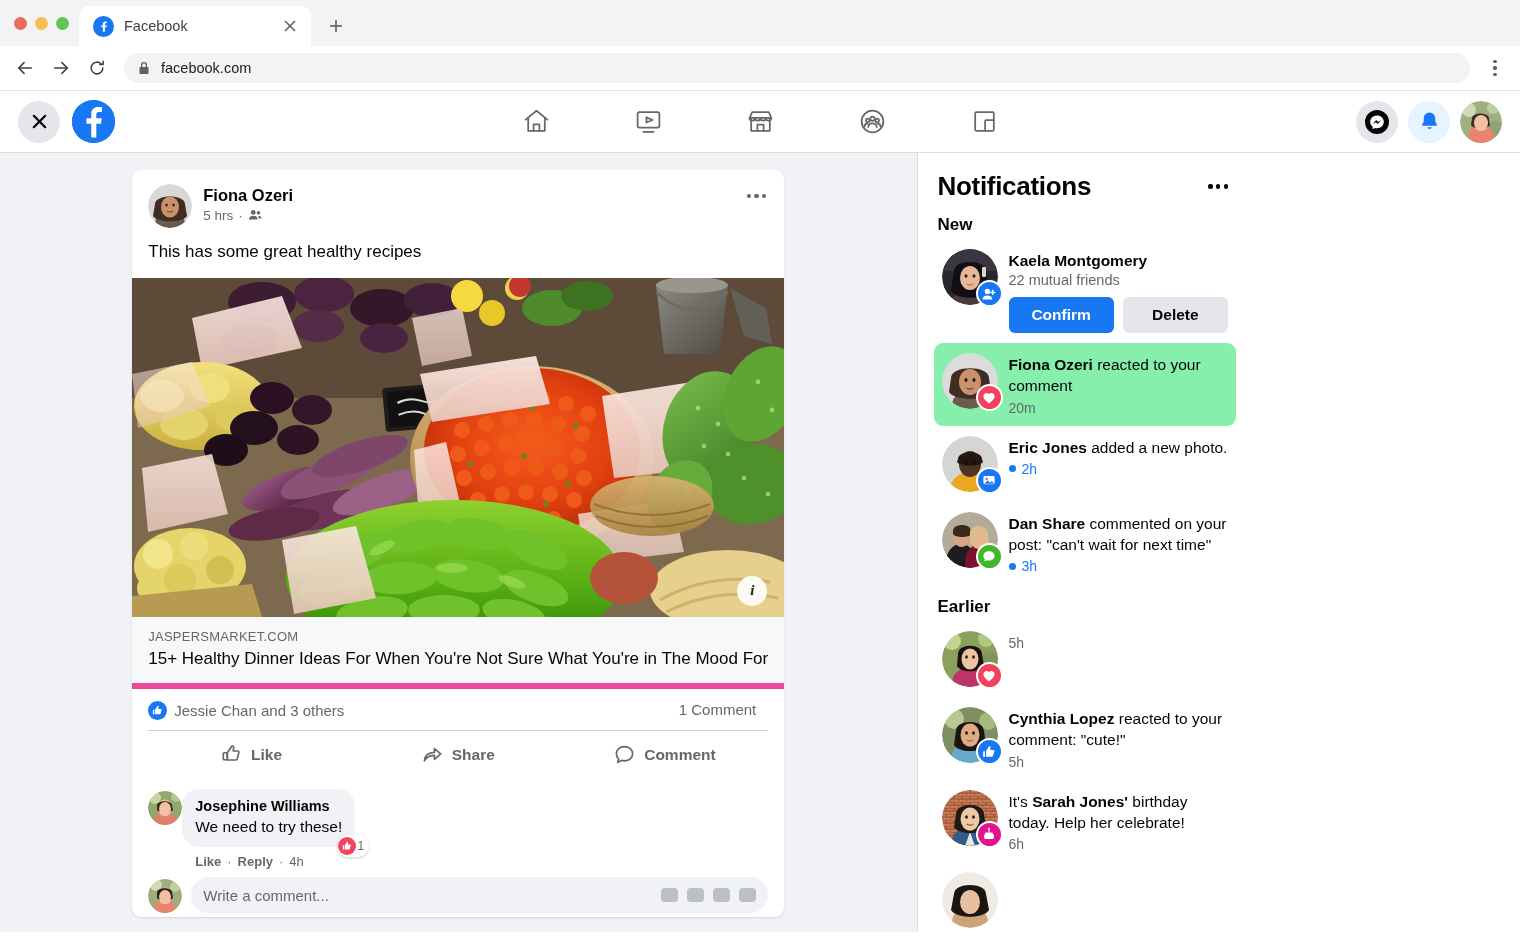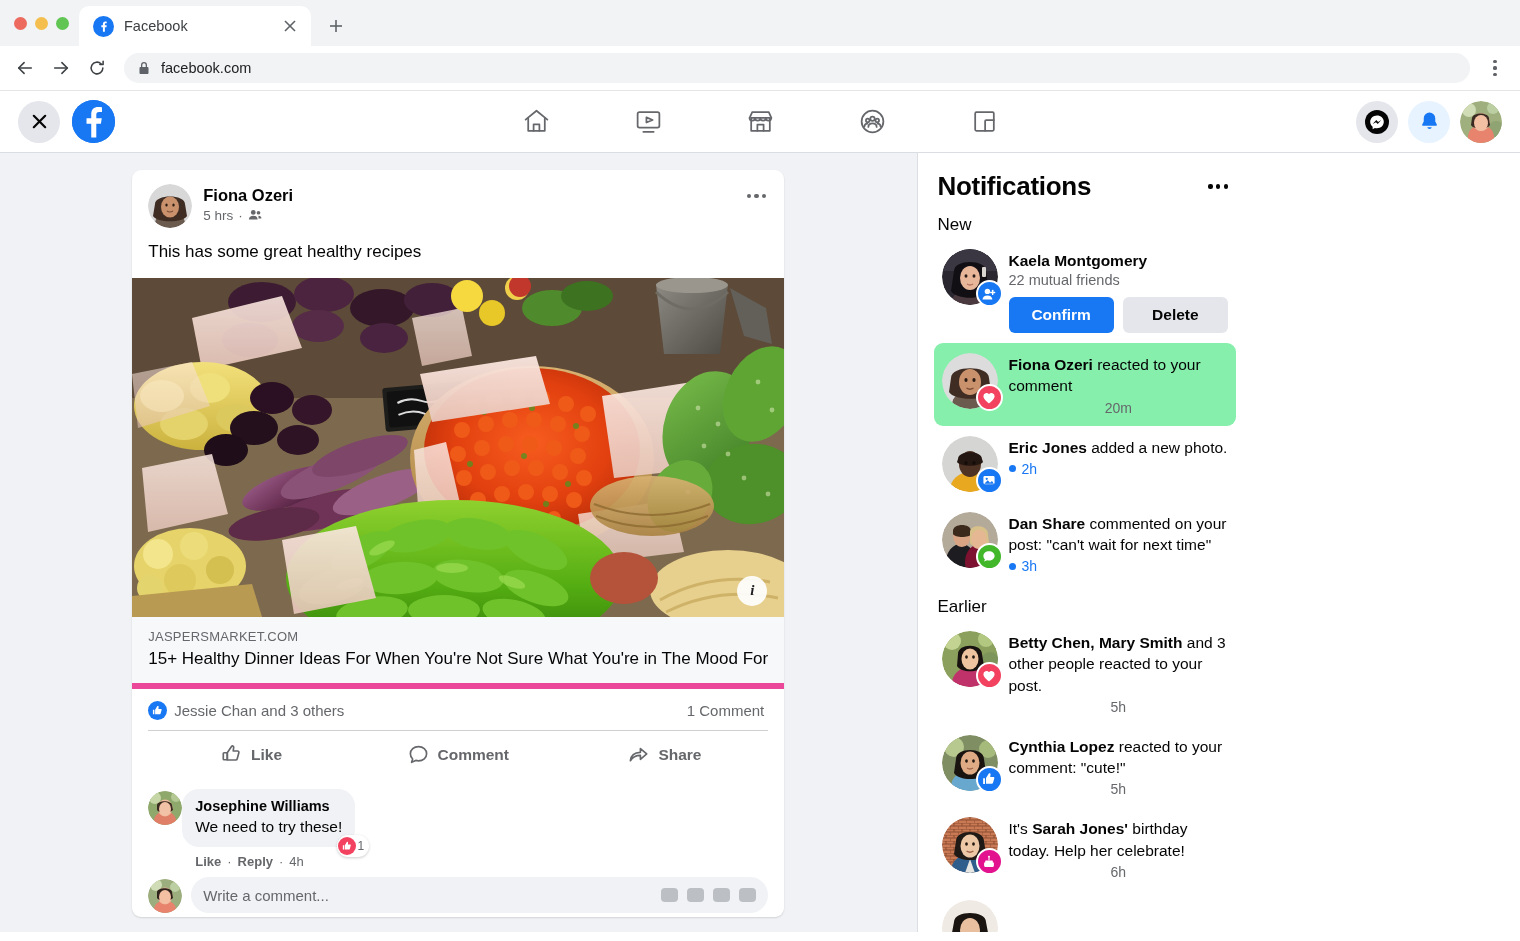--- a/index.html
+++ b/index.html
@@ -101,22 +101,22 @@
   .market-img { width: 100%; height: 100%; display: block; }
   .img-info-btn { position: absolute; right: 17px; bottom: 11px; width: 30px; height: 30px;
     border-radius: 50%; background: rgba(255,255,255,0.92); display: flex;
     align-items: center; justify-content: center; font-size: 15px; font-weight: bold;
     font-style: italic; color: #1c1e21; font-family: "Liberation Serif", serif; }
 
   .link-meta { padding: 12px 16px 13px 16px; background: #f7f8fa; border-bottom: 6px solid #ec4899; }
   .link-domain { font-size: 13px; color: #65676b; letter-spacing: 0.25px; text-transform: uppercase; }
   .link-title { font-size: 17px; font-weight: normal; color: #050505; line-height: 1.3; margin-top: 4px; }
 
-  .reaction-row { display: flex; align-items: center; justify-content: space-between;
-    padding: 12px 20px 10px 16px; }
+  .reaction-row { display: flex; align-items: flex-start; justify-content: space-between;
+    padding: 12px 28px 10px 16px; }
   .react-left { display: flex; align-items: center; gap: 7px; }
   .like-badge { width: 19px; height: 19px; border-radius: 50%; background: #1877f2;
     display: flex; align-items: center; justify-content: center; }
   .like-badge svg { width: 11px; height: 11px; fill: #fff; }
   .react-names, .comment-count { font-size: 15px; color: #65676b; }
 
   .action-row { display: flex; border-top: 1px solid #ced0d4; margin: 0 16px; padding: 4px 0; }
   .action-btn { flex: 1; height: 40px; display: flex; align-items: center;
     justify-content: center; gap: 9px; border-radius: 6px; }
   .action-btn svg { width: 21px; height: 21px; fill: none; stroke: #65676b;
@@ -150,36 +150,36 @@
   .input-icons span { width: 17px; height: 14px; border-radius: 4px; background: #bcc0c4; display: block; }
 
   
   .notif-col { width: 402px; height: 779px; background: #ffffff;
     border-left: 1px solid #dadde1; padding: 18px 16px 0 16px; overflow: hidden; }
   .notif-head { display: flex; align-items: center; justify-content: space-between;
     padding: 0 4px 0 4px; }
   .notif-title { font-size: 26px; font-weight: bold; color: #050505; letter-spacing: -0.3px; }
   .notif-dots { display: flex; gap: 3.5px; padding: 8px 4px; }
   .notif-dots i { width: 4.2px; height: 4.2px; border-radius: 50%; background: #050505; display: block; }
-  .section-label { font-size: 17px; font-weight: normal; color: #050505; padding: 13px 4px 4px 4px; }
+  .section-label { font-size: 17px; font-weight: bold; color: #050505; padding: 13px 4px 4px 4px; }
 
   .notif-item { display: flex; gap: 11px; padding: 10px 8px 10px 8px;
     border-radius: 9px; align-items: flex-start; }
   .notif-item.unread { background: #86efac; }
   .notif-avatar-wrap { position: relative; width: 56px; height: 56px; flex: none; }
   .notif-avatar { width: 56px; height: 56px; border-radius: 50%; overflow: hidden; }
   .notif-badge { position: absolute; left: 34px; bottom: -2px; width: 27px; height: 27px;
     border-radius: 50%; border: 2px solid #fff; display: flex; align-items: center;
     justify-content: center; }
   .notif-badge svg { width: 14px; height: 14px; fill: #fff; }
   .notif-body { flex: 1; padding-top: 1px; min-width: 0; }
   .notif-text { font-size: 15.5px; color: #050505; line-height: 1.37; }
   .notif-text b { font-weight: bold; }
   .notif-sub { font-size: 14.5px; color: #65676b; margin-top: 1px; }
-  .notif-time { font-size: 14px; color: #65676b; margin-top: 3px; text-align: center; }
+  .notif-time { font-size: 14px; color: #65676b; margin-top: 3px; }
   .notif-time.blue { color: #1877f2; display: flex; align-items: center; gap: 6px; }
   .notif-time.blue .bluedot { width: 7px; height: 7px; border-radius: 50%; background: #1877f2; display: block; }
   .notif-actions { display: flex; gap: 9px; margin-top: 9px; }
   .btn-confirm { background: #1877f2; color: #fff; font-size: 15.5px; font-weight: bold;
     border: none; border-radius: 6px; height: 36px; flex: 1; }
   .btn-delete { background: #e4e6eb; color: #050505; font-size: 15.5px; font-weight: bold;
     border: none; border-radius: 6px; height: 36px; flex: 1; }
 </style>
 </head>
 <body>
@@ -620,29 +620,29 @@
       <div class="action-row">
         <div class="action-btn">
           <svg viewBox="0 0 22 22">
               <path d="M6.6 9.2 11 2.6c.8-1 2.3-.5 2.3.8l-.5 3.9h4.5c1 0 1.7.9 1.4 1.9l-1.7 6.3c-.2.8-.9 1.3-1.7 1.3H6.6z"></path>
               <rect x="2.4" y="9.2" width="4.2" height="7.3" rx="0.8"></rect>
             </svg>
           <span class="action-label">Like</span>
         </div>
         <div class="action-btn">
           <svg viewBox="0 0 22 22">
-              <path d="M11 2.8c4.8 0 8.5 3.2 8.5 7.4s-3.7 7.4-8.5 7.4c-1 0-2-.13-2.9-.4l-4.3 2 1.1-3.5c-1.5-1.4-2.4-3.3-2.4-5.5C2.5 6 6.2 2.8 11 2.8z"></path>
-            </svg>
-          <span class="action-label">Comment</span>
+              <path d="M2.5 17.5c.6-6 5-8.6 10.5-8.8V4.8l6.6 5.6-6.6 5.6v-4.1C8.3 11.9 4.8 13.6 2.5 17.5z"></path>
+            </svg>
+          <span class="action-label">Share</span>
         </div>
         <div class="action-btn">
           <svg viewBox="0 0 22 22">
-              <path d="M2.5 17.5c.6-6 5-8.6 10.5-8.8V4.8l6.6 5.6-6.6 5.6v-4.1C8.3 11.9 4.8 13.6 2.5 17.5z"></path>
-            </svg>
-          <span class="action-label">Share</span>
+              <path d="M11 2.8c4.8 0 8.5 3.2 8.5 7.4s-3.7 7.4-8.5 7.4c-1 0-2-.13-2.9-.4l-4.3 2 1.1-3.5c-1.5-1.4-2.4-3.3-2.4-5.5C2.5 6 6.2 2.8 11 2.8z"></path>
+            </svg>
+          <span class="action-label">Comment</span>
         </div>
       </div>
 
       <div class="comments">
         <div class="comment-row">
           <div class="comment-avatar">
             <svg viewBox="0 0 34 34" width="34" height="34">
               <defs>
                   <clipPath id="cca">
                     <circle cx="17" cy="17" r="17"></circle>
@@ -908,23 +908,20 @@
             </g>
           </svg>
         </div>
         <div class="notif-badge" style="background:#f3425f">
           <svg viewBox="0 0 16 16">
               <path d="M8 14S1.6 9.9 1.6 5.9A3.6 3.6 0 0 1 8 3.7a3.6 3.6 0 0 1 6.4 2.2C14.4 9.9 8 14 8 14z"></path>
             </svg>
         </div>
       </div>
       <div class="notif-body">
-        <div class="notif-text">
-          <b>Betty Chen, Mary Smith</b><span> and 3 other people reacted to your post.</span>
-        </div>
         <div class="notif-time">5h</div>
       </div>
     </div>
 
     <div class="notif-item">
       <div class="notif-avatar-wrap">
         <div class="notif-avatar">
           <svg viewBox="0 0 56 56" width="56" height="56">
             <defs>
                 <clipPath id="n6">

